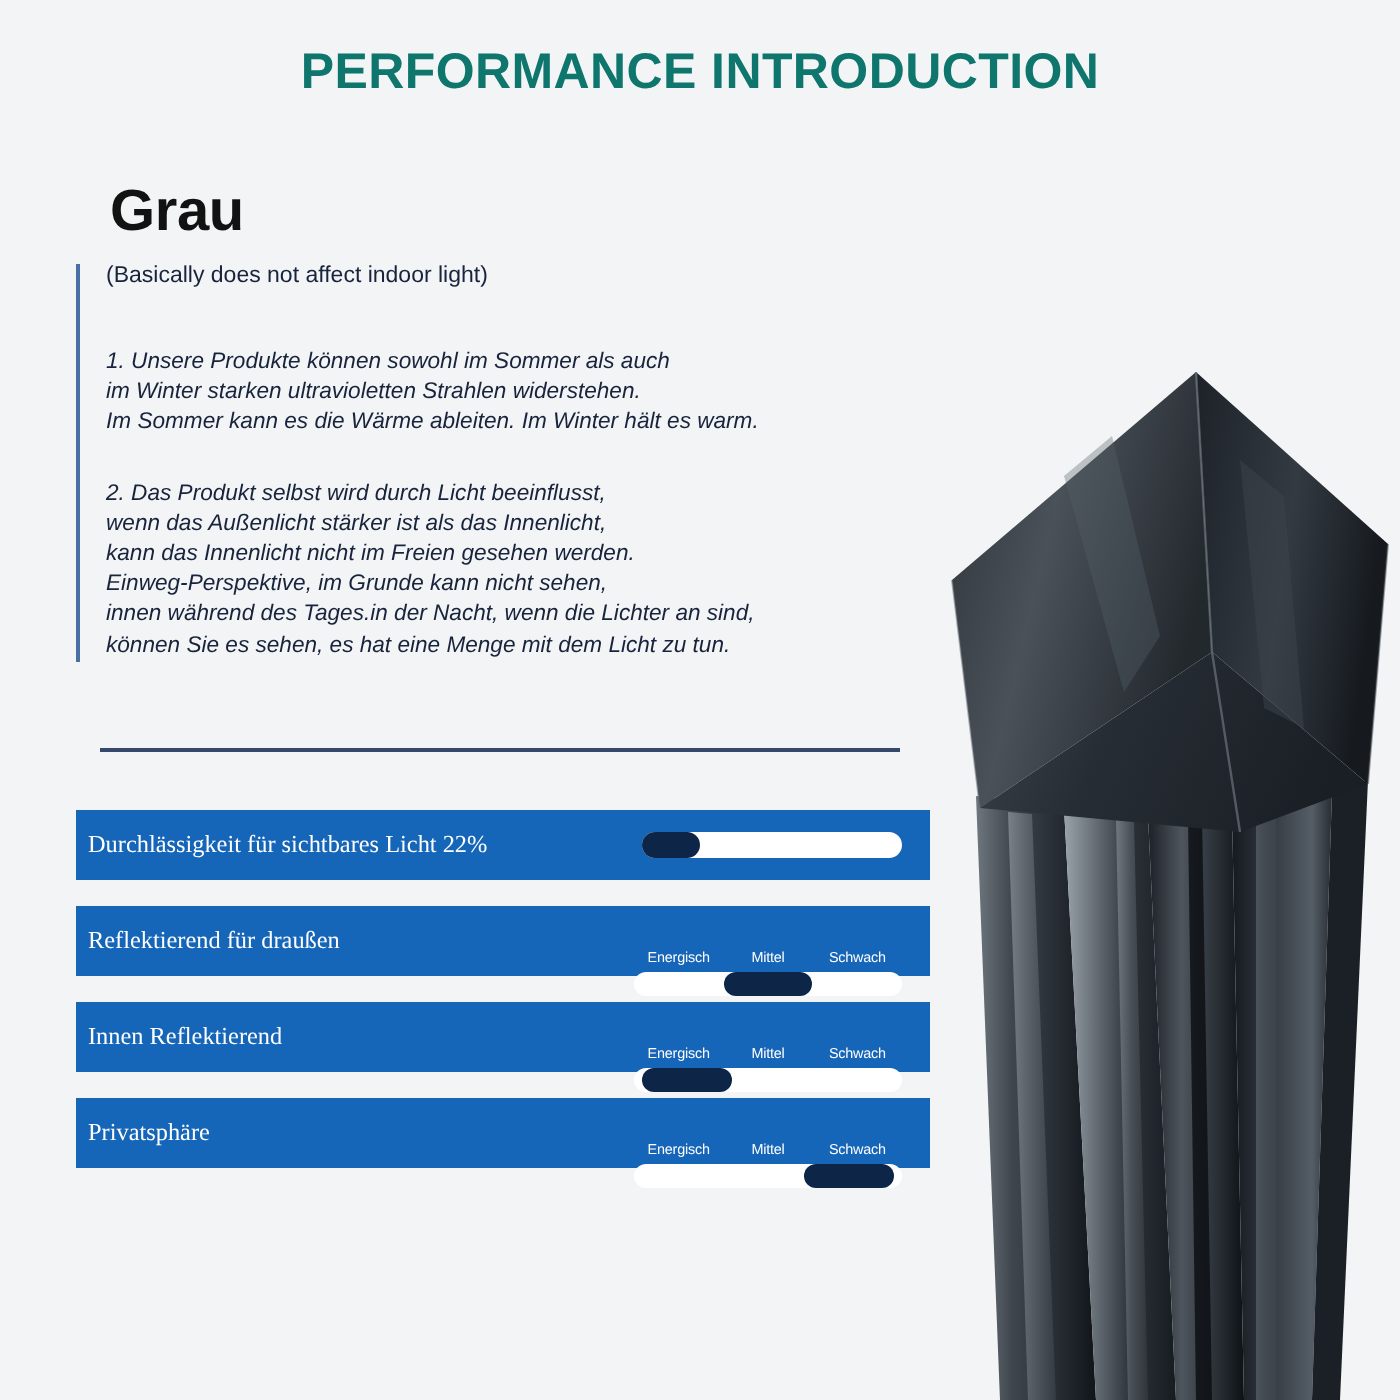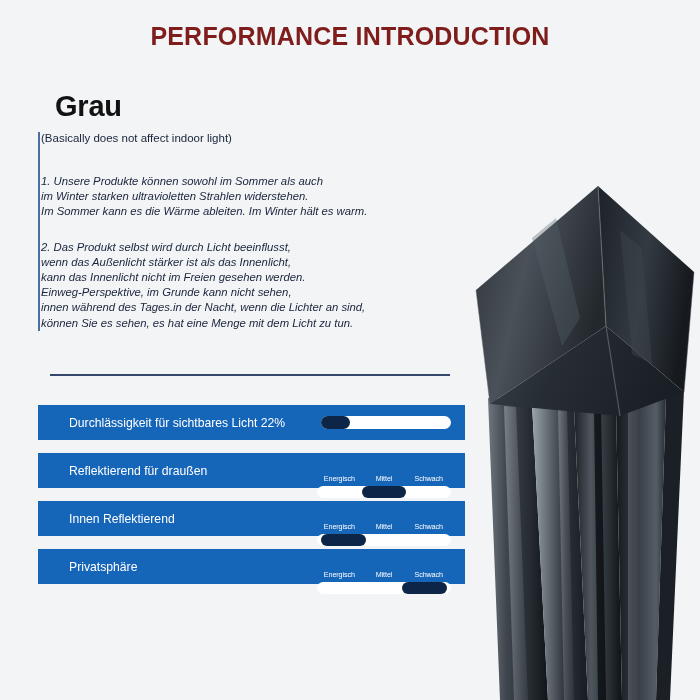--- a/index.html
+++ b/index.html
@@ -32,42 +32,42 @@
   
   #page-title {
     position: absolute;
     top: 22px;
     left: 0;
     width: 700px;
     text-align: center;
     font-size: 25px;
     font-weight: 700;
     letter-spacing: 0.2px;
-    color: #7f1d1d;
+    color: #0f766e;
     font-family: "Liberation Sans", "DejaVu Sans", sans-serif;
   }
 
   
   #section-heading {
     position: absolute;
     top: 90px;
     left: 55px;
     font-size: 29px;
     font-weight: 700;
     color: #121212;
     letter-spacing: -0.2px;
   }
 
   
   #text-block {
     position: absolute;
     top: 132px;
     left: 38px;
     width: 430px;
-    padding-left: 1px;
+    padding-left: 13px;
     border-left: 2px solid #4a6fa5;
     color: #18233c;
   }
   .subtitle {
     font-size: 11.5px;
     font-weight: 400;
     color: #18233c;
     margin-bottom: 30px;
   }
   .para {
@@ -102,23 +102,24 @@
     width: 427px;
     height: 35px;
     background: #1565b8;
     display: flex;
     align-items: center;
     margin-bottom: 13px;
   }
   .spec-label {
     font-size: 12.2px;
     color: #ffffff;
-    padding-left: 31px;
+    padding-left: 6px;
     white-space: nowrap;
     flex: 0 0 auto;
+    font-family: Liberation Serif, serif;
   }
 
   
   .bar-wrap {
     position: absolute;
     right: 14px;
     top: 11px;
     width: 130px;
     height: 13px;
   }

